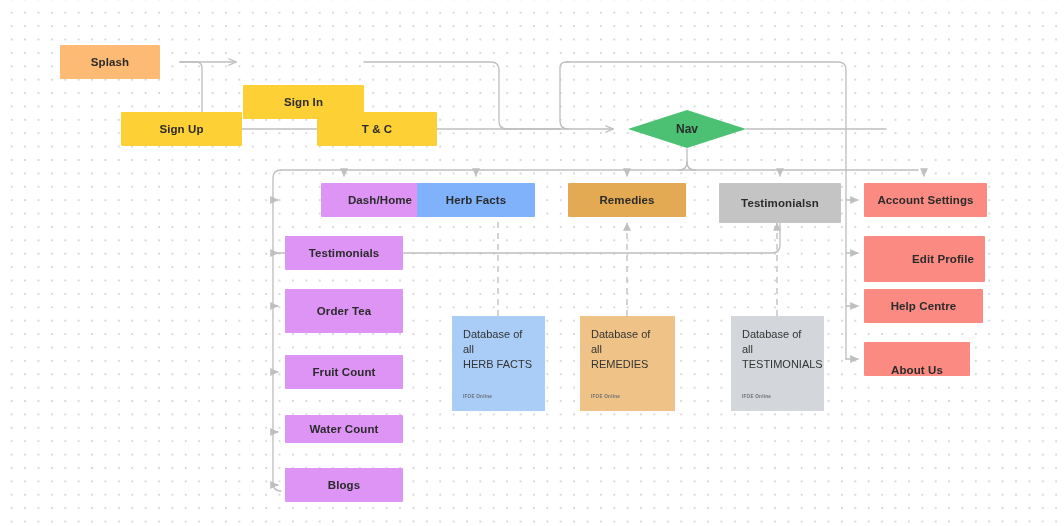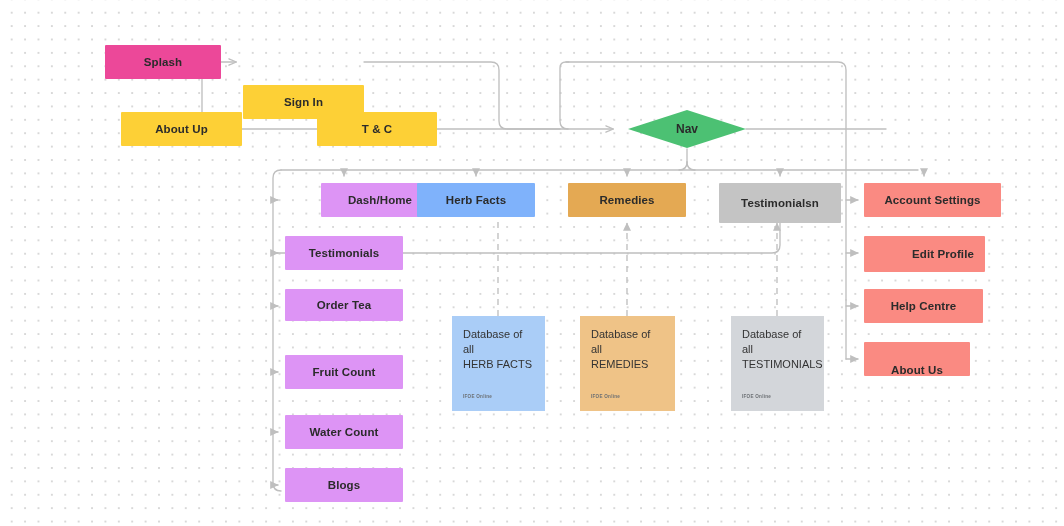--- a/index.html
+++ b/index.html
@@ -125,28 +125,28 @@
   <g fill="none" stroke="#bfbfbf" stroke-width="1.35" stroke-dasharray="6 5" stroke-linecap="butt">
     <path d="M498,316 L498,217"></path>
     <path d="M627,316 L627,223" marker-end="url(#ahf)"></path>
     <path d="M777,316 L777,223" marker-end="url(#ahf)"></path>
   </g>
   <g fill="none" stroke="#cbbfb6" stroke-width="1.3" stroke-dasharray="5 4">
     <path d="M498,345 Q498,365 516,365 L535,365" marker-end="url(#ahf)"></path>
   </g>
 </svg>
 
-<div class="node" id="n-splash" style="left: 60px; top: 45px; width: 116px; height: 34px; background: #ec4899; margin-left: 45px;">
+<div class="node" id="n-splash" style="left: 60px; top: 45px; width: 100px; height: 34px; background: #fdba74;">
   <span>Splash</span>
 </div>
 <div class="node" id="n-signin" style="left: 243px; top: 45px; width: 121px; height: 34px; background: rgb(253, 208, 54); margin-top: 40px;">
   <span>Sign In</span>
 </div>
 <div class="node" id="n-signup" style="left: 121px; top: 112px; width: 121px; height: 34px; background: rgb(253, 208, 54);">
-  <span>About Up</span>
+  <span>Sign Up</span>
 </div>
 <div class="node" id="n-tc" style="left: 317px; top: 112px; width: 120px; height: 34px; background: rgb(253, 208, 54);">
   <span>T &amp; C</span>
 </div>
 
 <div class="diamond" id="n-nav" style="left: 628px; top: 110px; width: 118px; height: 38px;">
   <span class="dshape"></span>
   <span class="dlabel">Nav</span>
 </div>
 
@@ -156,43 +156,43 @@
     </div>
     <div class="node" style="left: 417px; top: 183px; width: 118px; height: 34px; background: rgb(127, 178, 251);">
       <span>Herb Facts</span>
     </div>
     <div class="node" style="left: 568px; top: 183px; width: 118px; height: 34px; background: rgb(228, 169, 83);">
       <span>Remedies</span>
     </div>
     <div class="node" style="left: 719px; top: 183px; width: 122px; height: 40px; background: rgb(196, 196, 196);">
       <span>Testimonialsn</span>
     </div>
-    <div class="node" style="left: 864px; top: 183px; width: 137px; height: 34px; background: rgb(250, 138, 130);">
+    <div class="node" style="left: 864px; top: 183px; width: 123px; height: 34px; background: rgb(250, 138, 130);">
       <span>Account Settings</span>
     </div>
   </div>
 <div id="left-col">
     <div class="node" style="left: 285px; top: 236px; width: 118px; height: 34px; background: rgb(221, 148, 245);">
       <span>Testimonials</span>
     </div>
-    <div class="node" style="left: 285px; top: 289px; width: 118px; height: 32px; background: rgb(221, 148, 245);">
+    <div class="node" style="left: 285px; top: 289px; width: 118px; height: 44px; background: rgb(221, 148, 245);">
       <span>Order Tea</span>
     </div>
     <div class="node" style="left: 285px; top: 355px; width: 118px; height: 34px; background: rgb(221, 148, 245);">
       <span>Fruit Count</span>
     </div>
-    <div class="node" style="left: 285px; top: 415px; width: 118px; height: 34px; background: rgb(221, 148, 245);">
+    <div class="node" style="left: 285px; top: 415px; width: 118px; height: 28px; background: rgb(221, 148, 245);">
       <span>Water Count</span>
     </div>
     <div class="node" style="left: 285px; top: 468px; width: 118px; height: 34px; background: rgb(221, 148, 245);">
       <span>Blogs</span>
     </div>
   </div>
 <div id="right-col">
-    <div class="node" style="left: 864px; top: 236px; width: 121px; height: 36px; background: rgb(250, 138, 130); padding-left: 37px;">
+    <div class="node" style="left: 864px; top: 236px; width: 121px; height: 46px; background: rgb(250, 138, 130); padding-left: 37px;">
       <span>Edit Profile</span>
     </div>
     <div class="node" style="left: 864px; top: 289px; width: 119px; height: 34px; background: rgb(250, 138, 130);">
       <span>Help Centre</span>
     </div>
     <div class="node" style="left: 864px; top: 342px; width: 106px; height: 34px; background: rgb(250, 138, 130); align-items: flex-end;">
       <span>About Us</span>
     </div>
   </div>
 <div id="notes">

